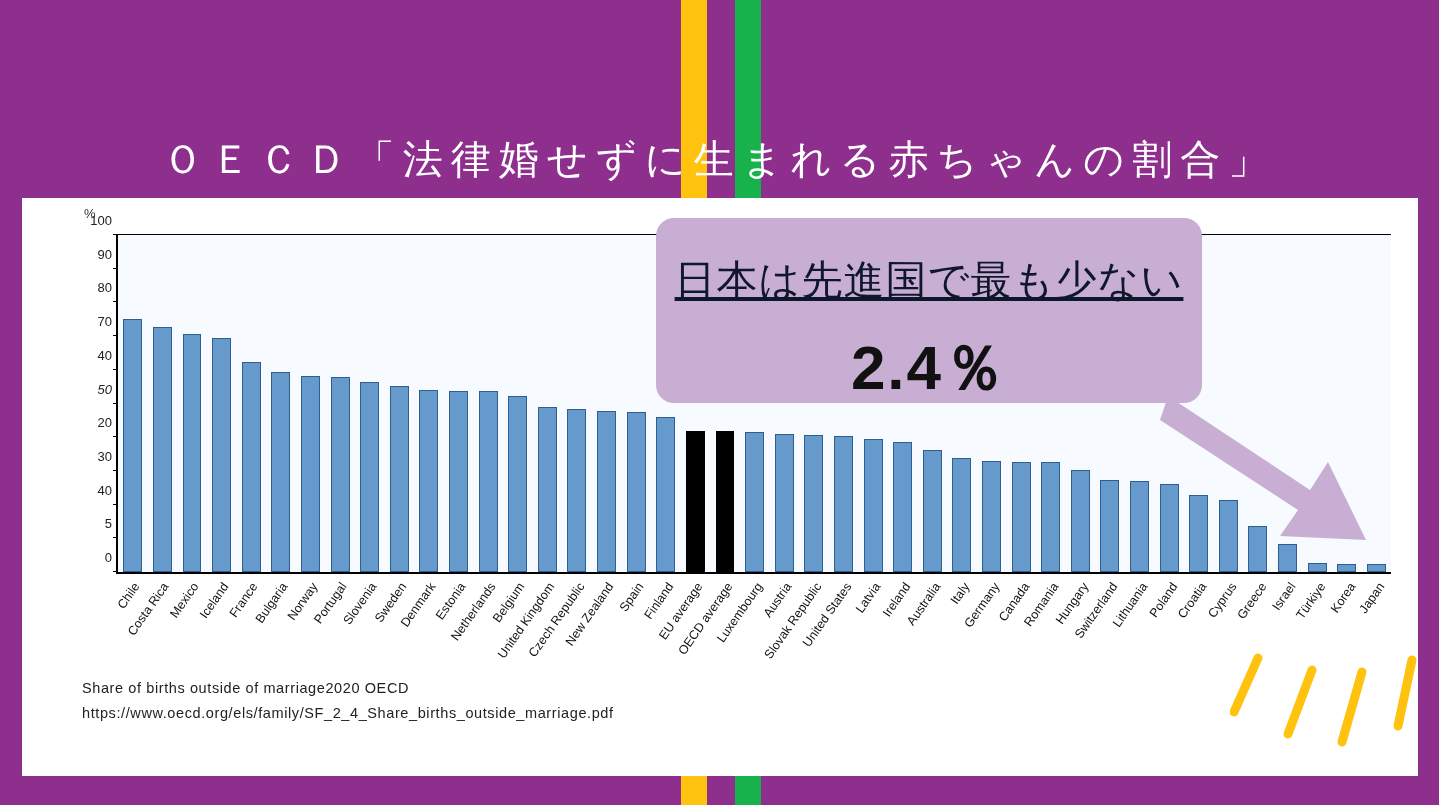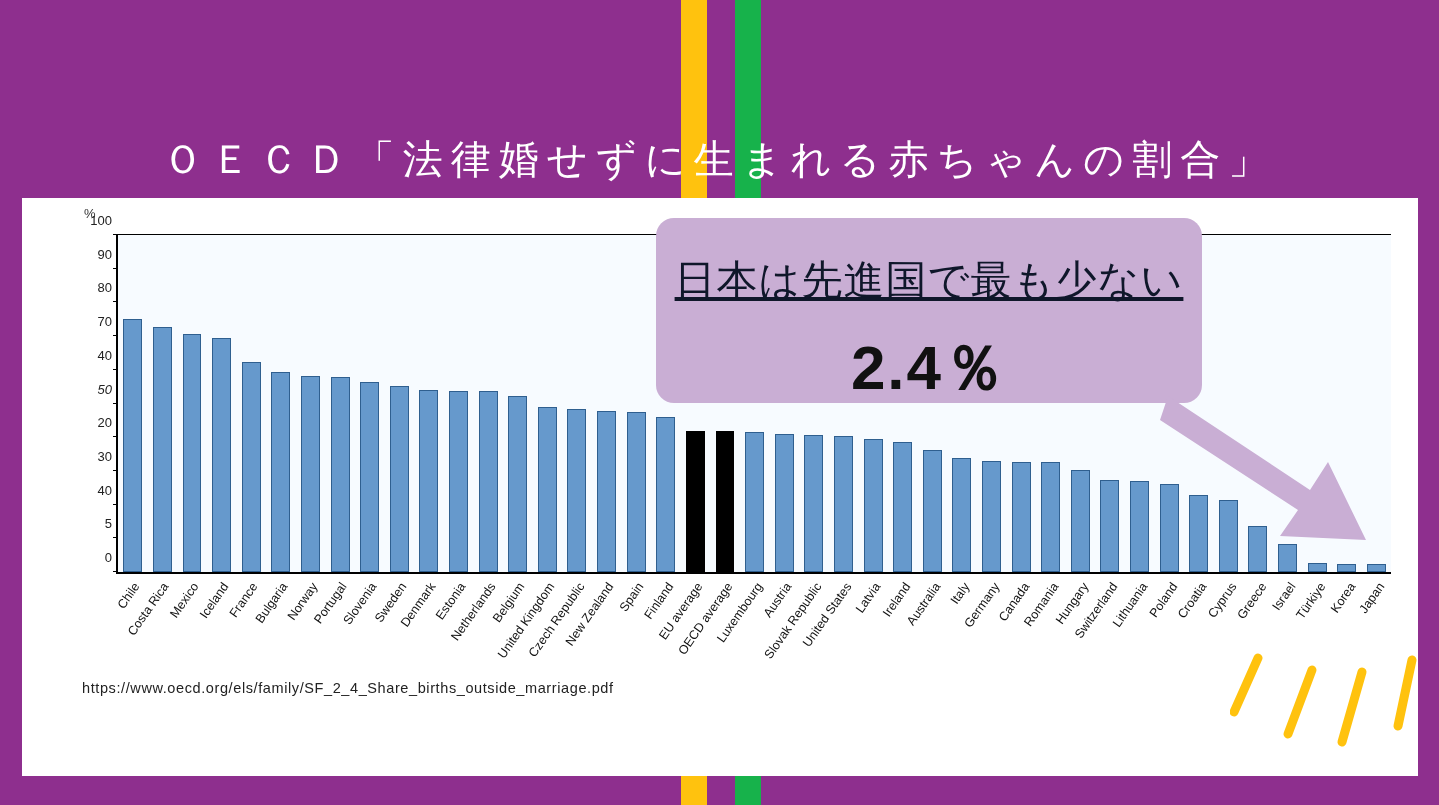--- a/index.html
+++ b/index.html
@@ -425,20 +425,21 @@
         <div class="labcell">
           <span>Korea</span>
         </div>
         <div class="labcell">
           <span>Japan</span>
         </div>
       </div>
   </div>
 
   <div class="sources">
+    <div>Share of births outside of marriage2020 OECD</div>
     <div>https://www.oecd.org/els/family/SF_2_4_Share_births_outside_marriage.pdf</div>
   </div>
 </div>
 
 <div class="callout">
   <div class="line1">日本は先進国で最も少ない</div>
   <div class="line2">2.4％</div>
 </div>
 
 <div class="arrow">

